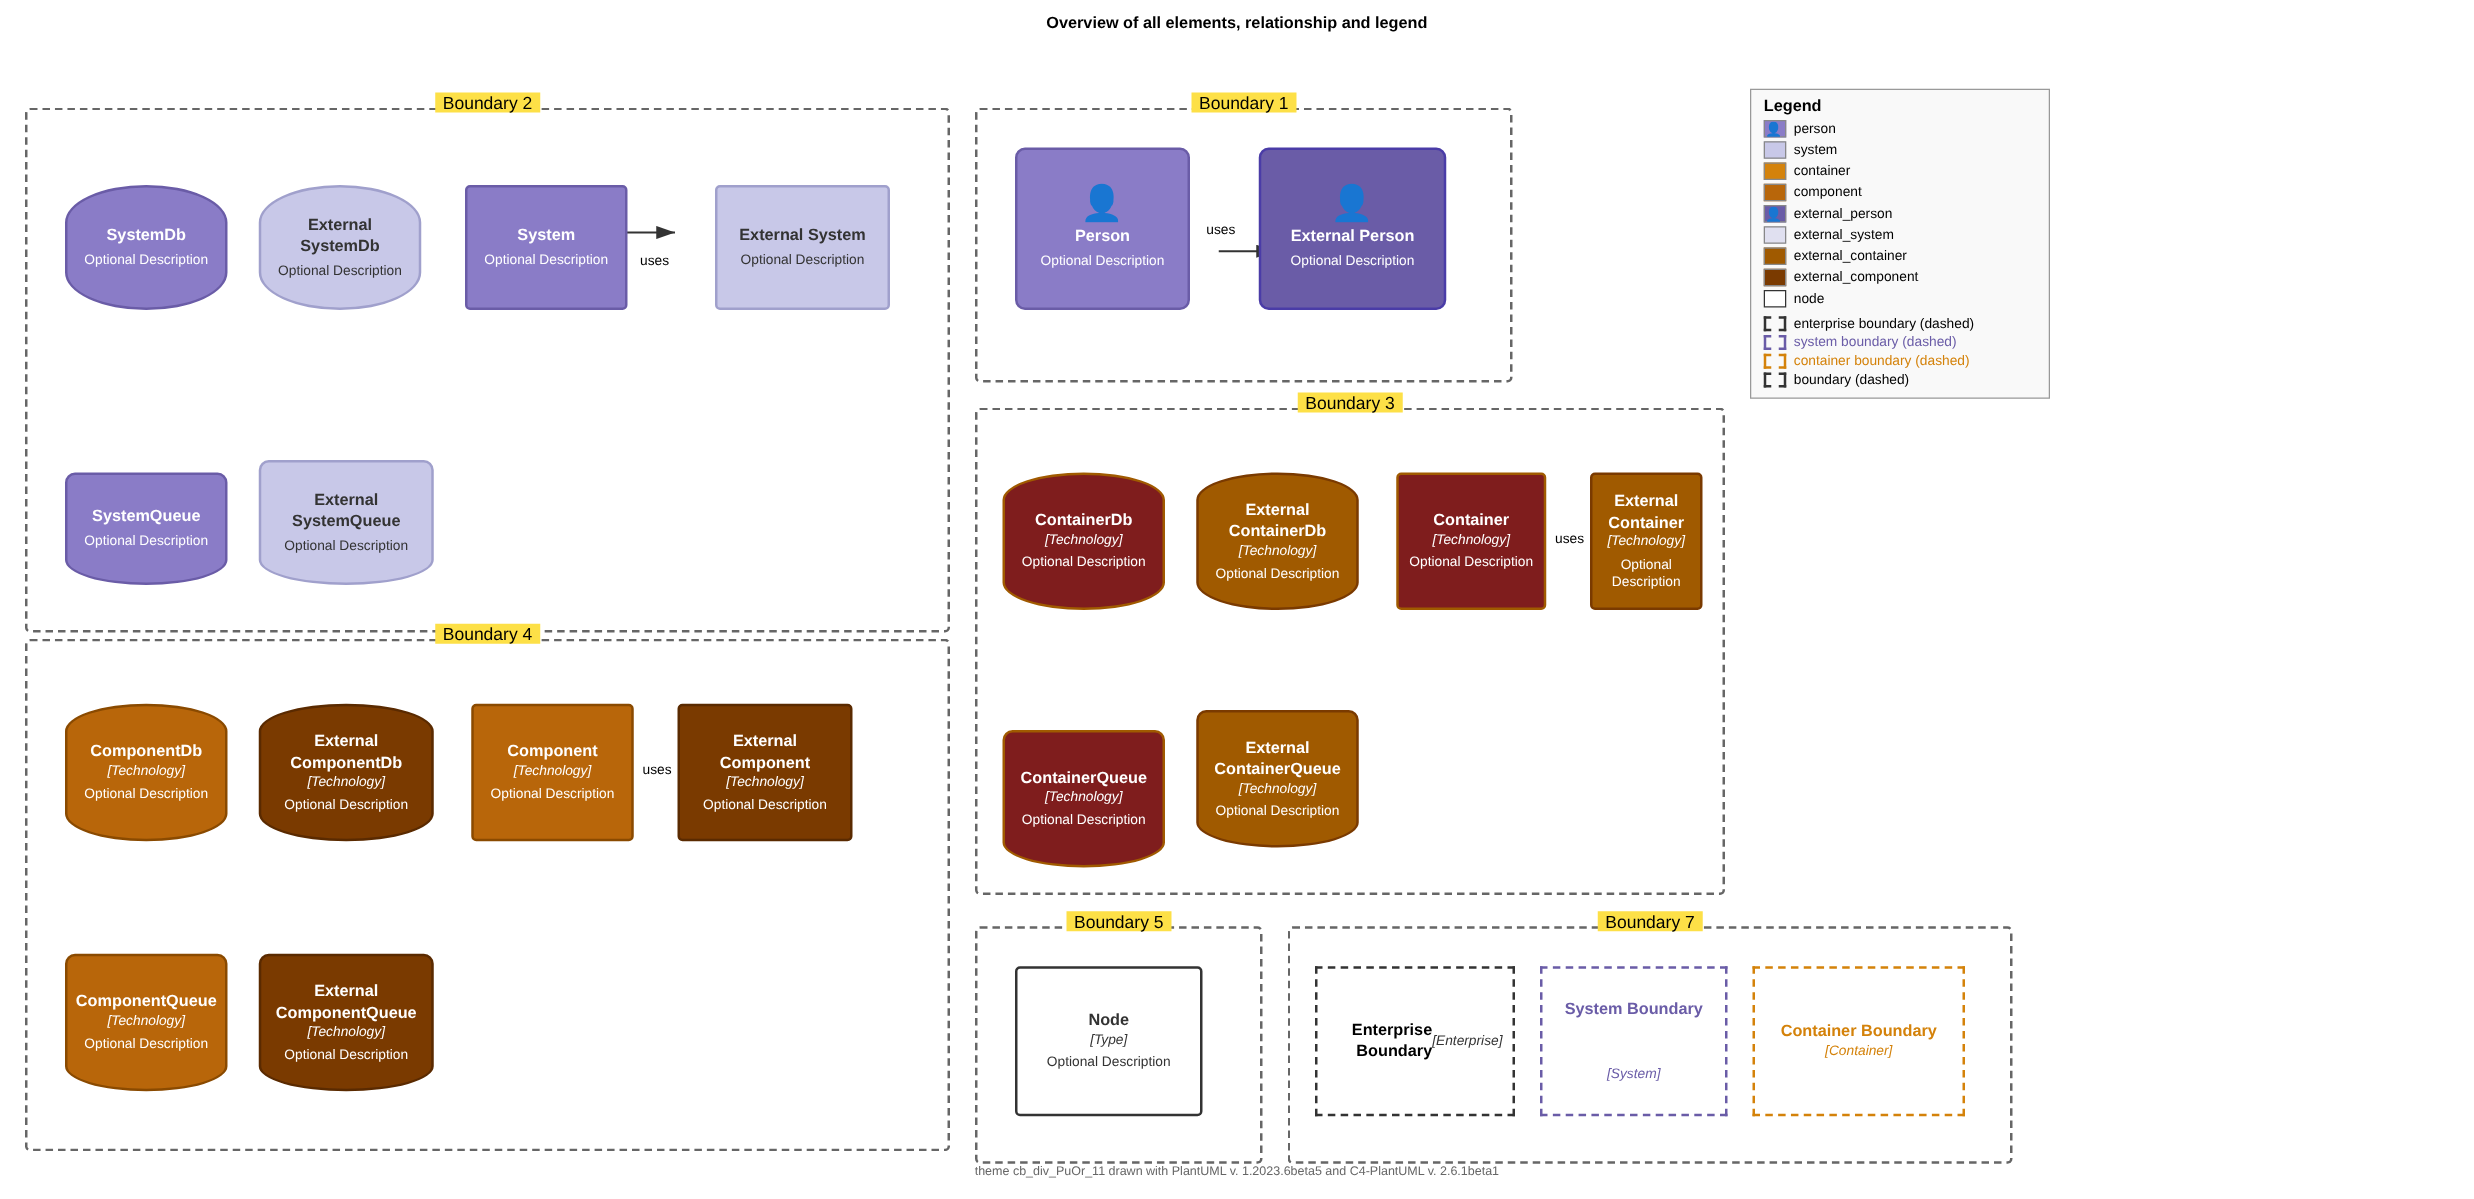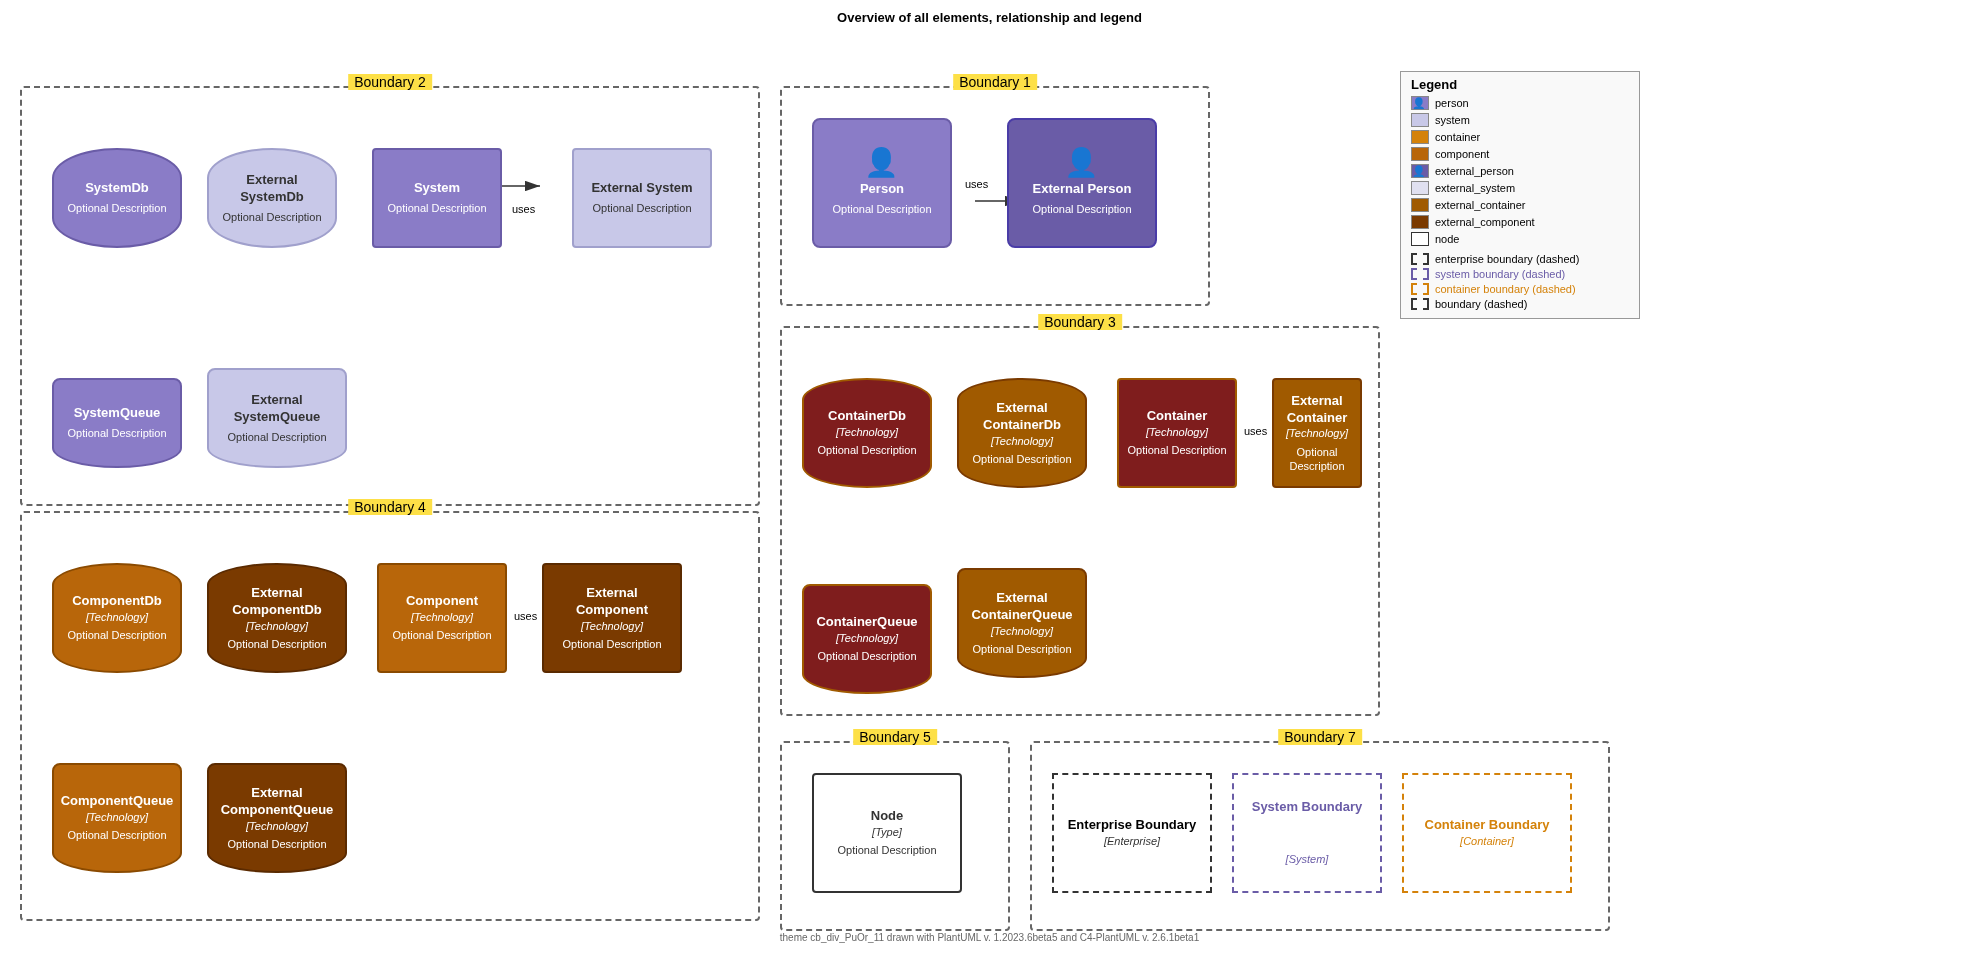--- a/index.html
+++ b/index.html
@@ -321,21 +321,21 @@
     <div class="elem-box node-box" style="left:30px; top:30px; width:150px; height:120px; position:absolute;">
       <div class="elem-title">Node</div>
       <div class="elem-tech">[Type]</div>
       <div class="elem-desc">Optional Description</div>
     </div>
   </div>
 
   <div class="boundary" style="left:1030px; top:710px; width:580px; height:190px;">
     <span class="boundary-title">Boundary 7</span>
 
-    <div style="position:absolute; left:20px; top:30px; width:160px; height:120px; border:2px dashed #333; display:flex; flex-direction:column; align-items:center; justify-content:center; text-align:right; padding:8px;">
+    <div style="position:absolute; left:20px; top:30px; width:160px; height:120px; border:2px dashed #333; display:flex; flex-direction:row; align-items:center; justify-content:center; text-align:right; padding:8px;">
       <div class="elem-title">Enterprise Boundary</div>
       <div class="elem-tech" style="color:#333;">[Enterprise]</div>
     </div>
 
     <div style="position:absolute; left:200px; top:30px; width:150px; height:120px; border:2px dashed #6a5ca7; display:flex; flex-direction:column; align-items:center; justify-content:center; text-align:center; padding:8px;">
       <div class="elem-title" style="color:#6a5ca7;">System Boundary</div>
       <div class="elem-tech" style="color:#6a5ca7;margin-top:36px;">[System]</div>
     </div>
 
     <div style="position:absolute; left:370px; top:30px; width:170px; height:120px; border:2px dashed #d4820a; display:flex; flex-direction:column; align-items:center; justify-content:center; text-align:center; padding:8px;">

